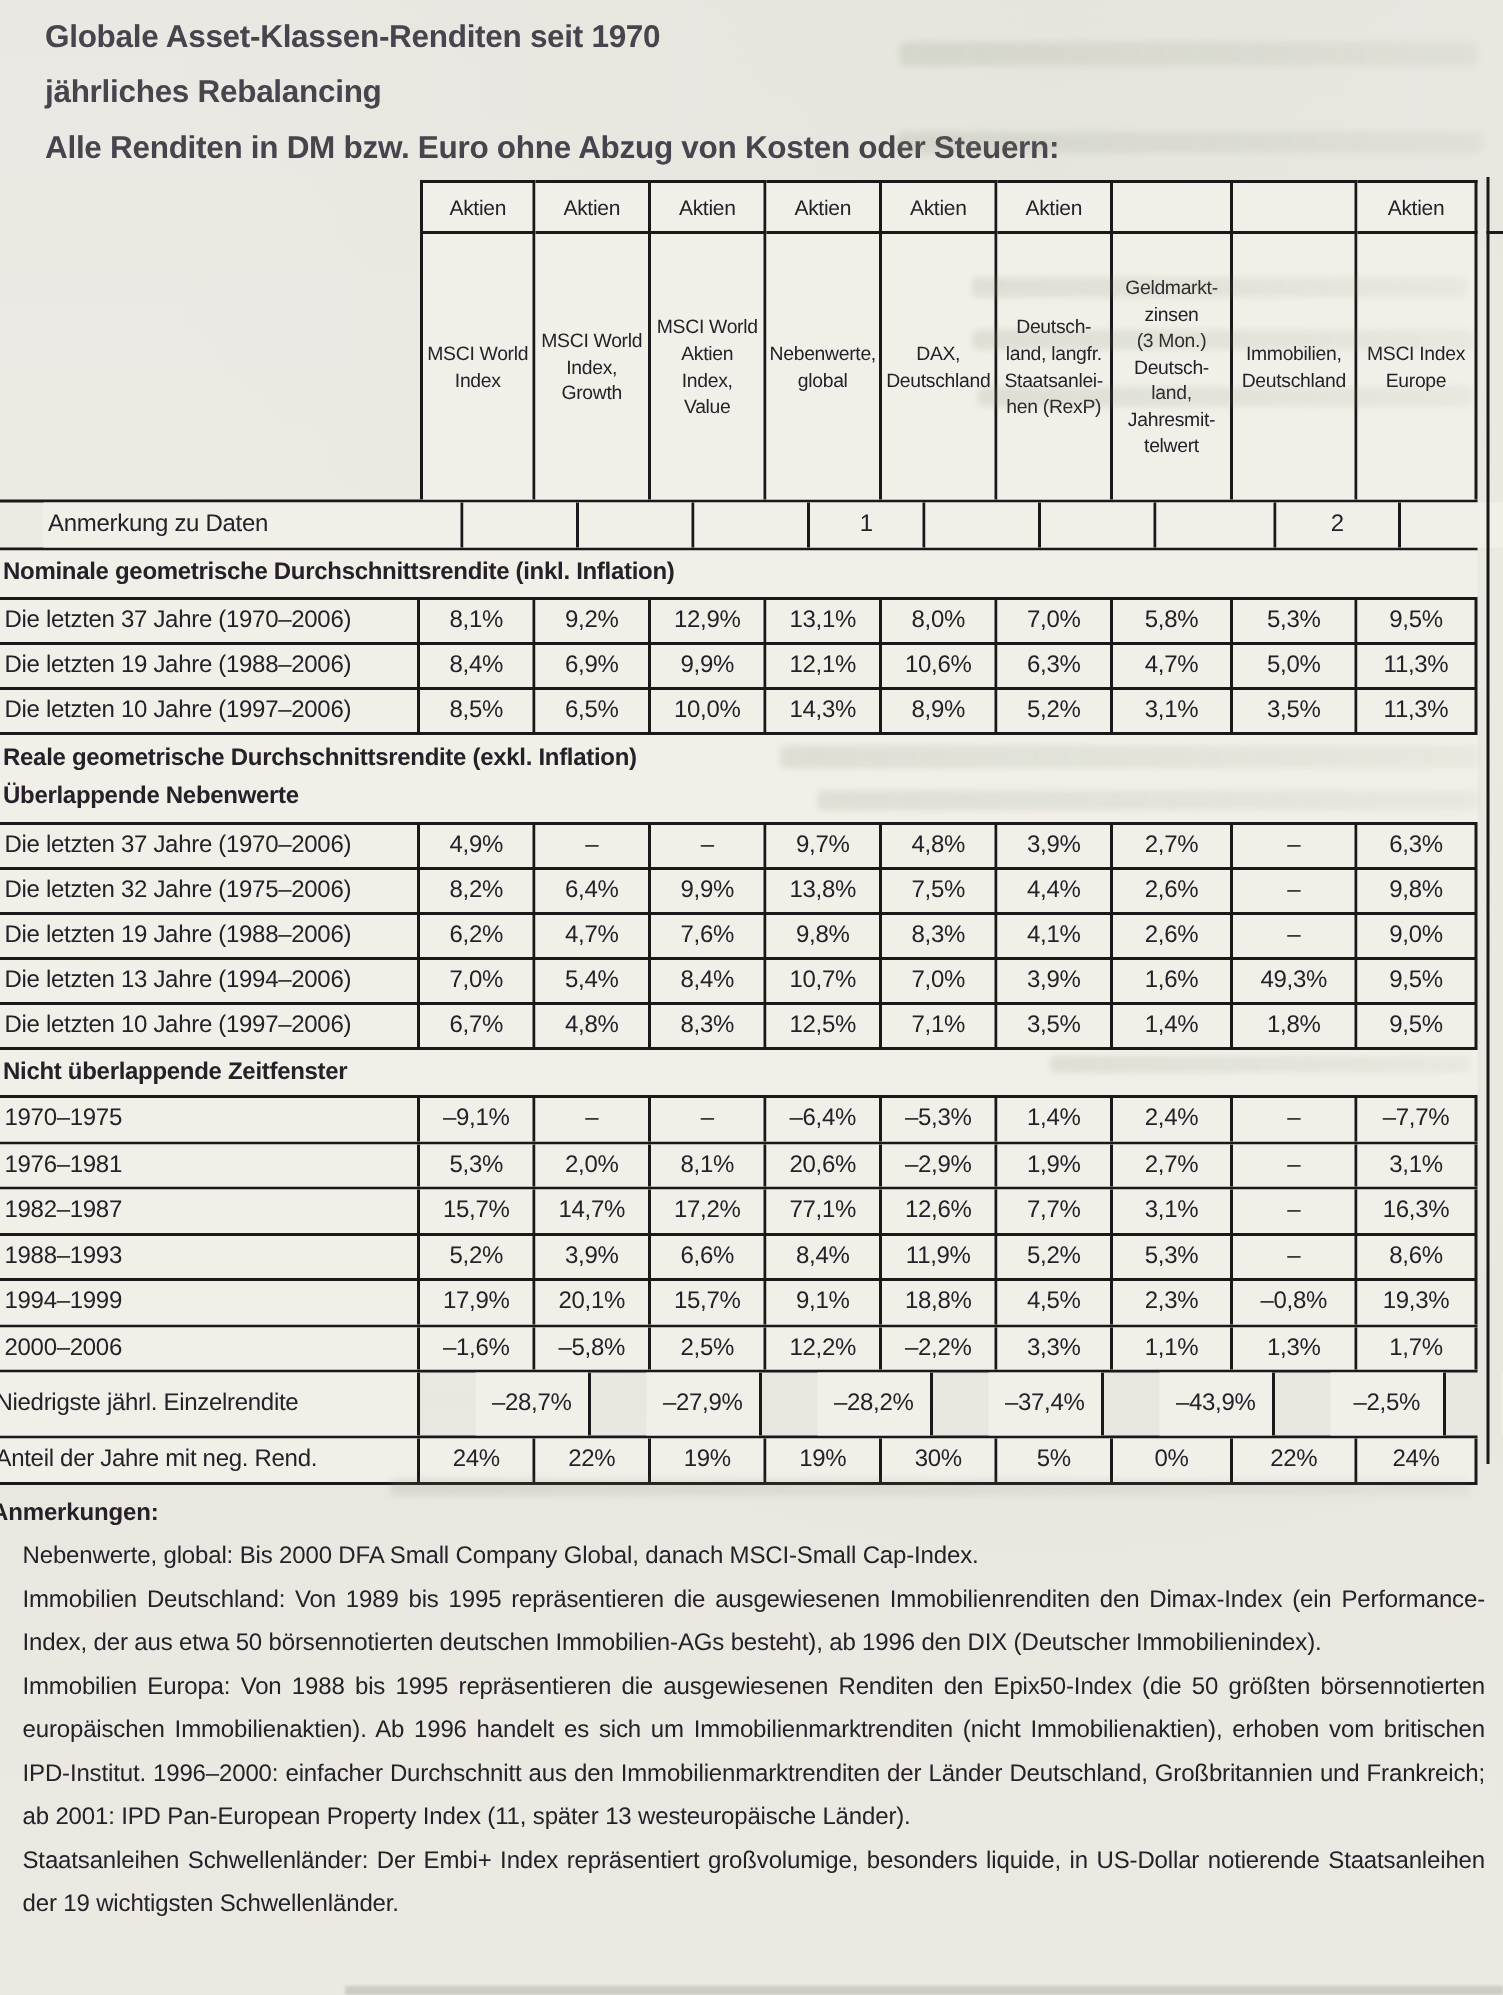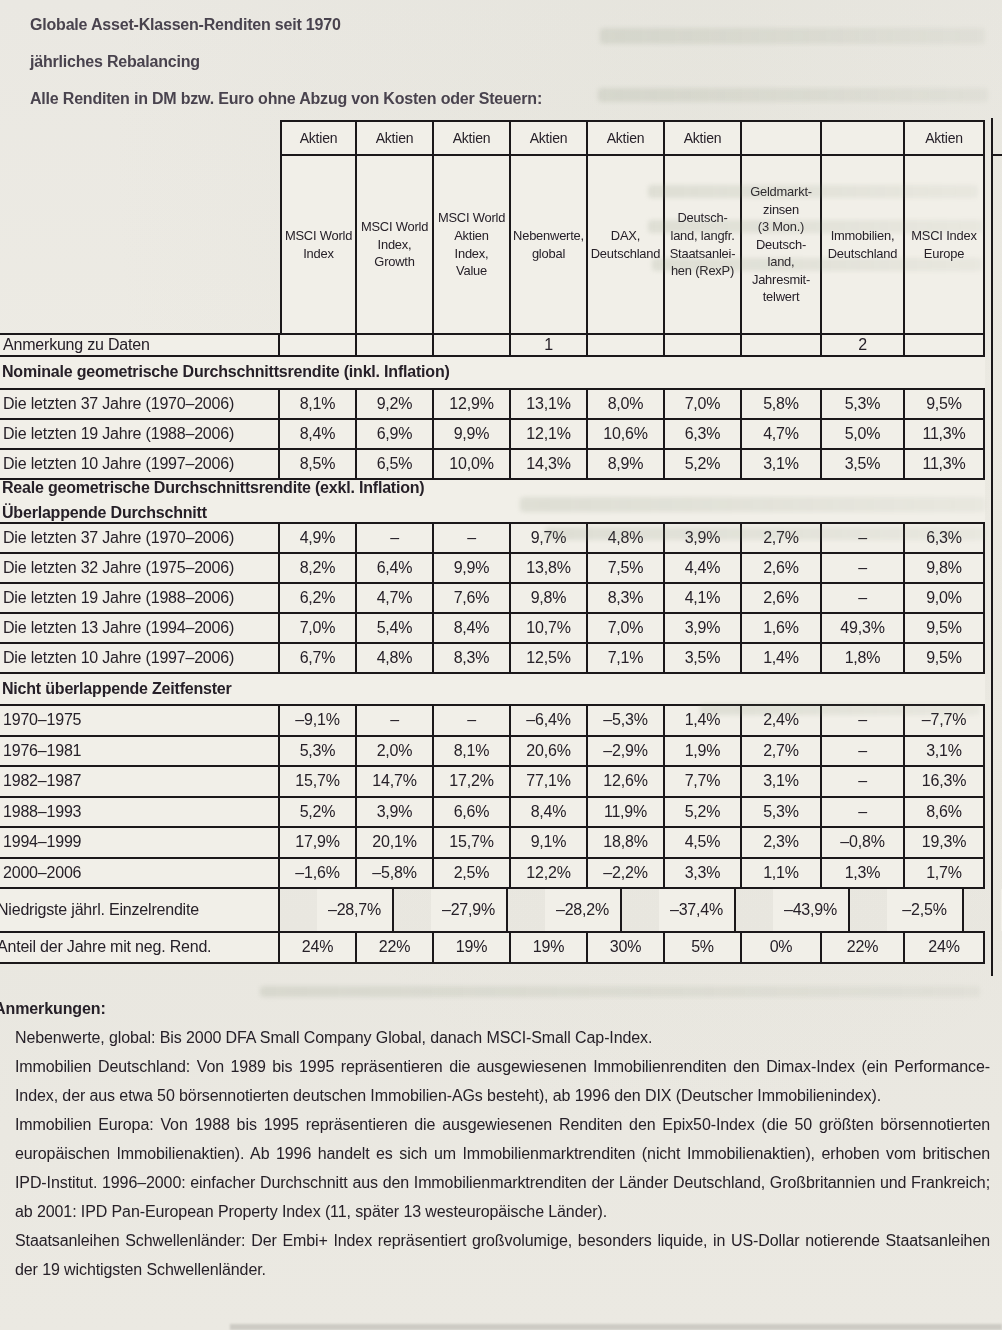--- a/index.html
+++ b/index.html
@@ -14,21 +14,21 @@
     width:1002px;height:1330px;overflow:hidden;position:relative;
     background:
       radial-gradient(ellipse at 70% 10%, rgba(190,195,175,0.10), rgba(0,0,0,0) 60%),
       linear-gradient(180deg,#eae8e2 0%,#edebe4 30%,#e9e7e0 70%,#ebe9e2 100%);
     font-family:"Liberation Sans", sans-serif;
     color:var(--ink);
   }
   .page{position:absolute;inset:0;}
   
   .title{position:absolute;left:30px;top:6px;width:920px;
-    font-weight:bold;font-size:16px;line-height:37px;color:var(--title);
+    font-weight:bold;font-size:21px;line-height:37px;color:var(--title);
     letter-spacing:-0.2px;}
   
   .asset-table{position:absolute;left:0;top:120px;width:985px;}
   .trow{display:grid;grid-template-columns:280px 77px 77px 77px 77px 77px 77px 80px 83px 80px;
         box-sizing:border-box;}
   .trow.body{border-bottom:2px solid var(--line);}
   .trow.anm{border-top:2px solid var(--line);}
   .c{box-sizing:border-box;display:flex;align-items:center;justify-content:center;
      font-size:16px;color:var(--ink);letter-spacing:-0.2px;}
   .spacer{background:transparent;}
@@ -109,21 +109,21 @@
 (3 Mon.)
 Deutsch-
 land,
 Jahresmit-
 telwert</div>
         <div class="c hname">Immobilien,
 Deutschland</div>
         <div class="c hname">MSCI Index
 Europe</div>
       </div>
-      <div class="trow body anm" style="height: 24px;">
+      <div class="trow body anm" style="height: 34px; padding-left: 29px;">
         <div class="c label">Anmerkung zu Daten</div>
         <div class="c val"></div>
         <div class="c val"></div>
         <div class="c val"></div>
         <div class="c val">1</div>
         <div class="c val"></div>
         <div class="c val"></div>
         <div class="c val"></div>
         <div class="c val">2</div>
         <div class="c val"></div>
@@ -160,23 +160,23 @@
         <div class="c val">8,5%</div>
         <div class="c val">6,5%</div>
         <div class="c val">10,0%</div>
         <div class="c val">14,3%</div>
         <div class="c val">8,9%</div>
         <div class="c val">5,2%</div>
         <div class="c val">3,1%</div>
         <div class="c val">3,5%</div>
         <div class="c val">11,3%</div>
       </div>
-      <div class="band" style="height: 44px;">
+      <div class="band" style="height: 60px;">
         <div class="bh">Reale geometrische Durchschnittsrendite (exkl. Inflation)</div>
-        <div class="bh">Überlappende Durchschnitt</div>
+        <div class="bh">Überlappende Nebenwerte</div>
       </div>
       <div class="trow body" style="height: 30px;">
         <div class="c label">Die letzten 37 Jahre (1970–2006)</div>
         <div class="c val">4,9%</div>
         <div class="c val">–</div>
         <div class="c val">–</div>
         <div class="c val">9,7%</div>
         <div class="c val">4,8%</div>
         <div class="c val">3,9%</div>
         <div class="c val">2,7%</div>

